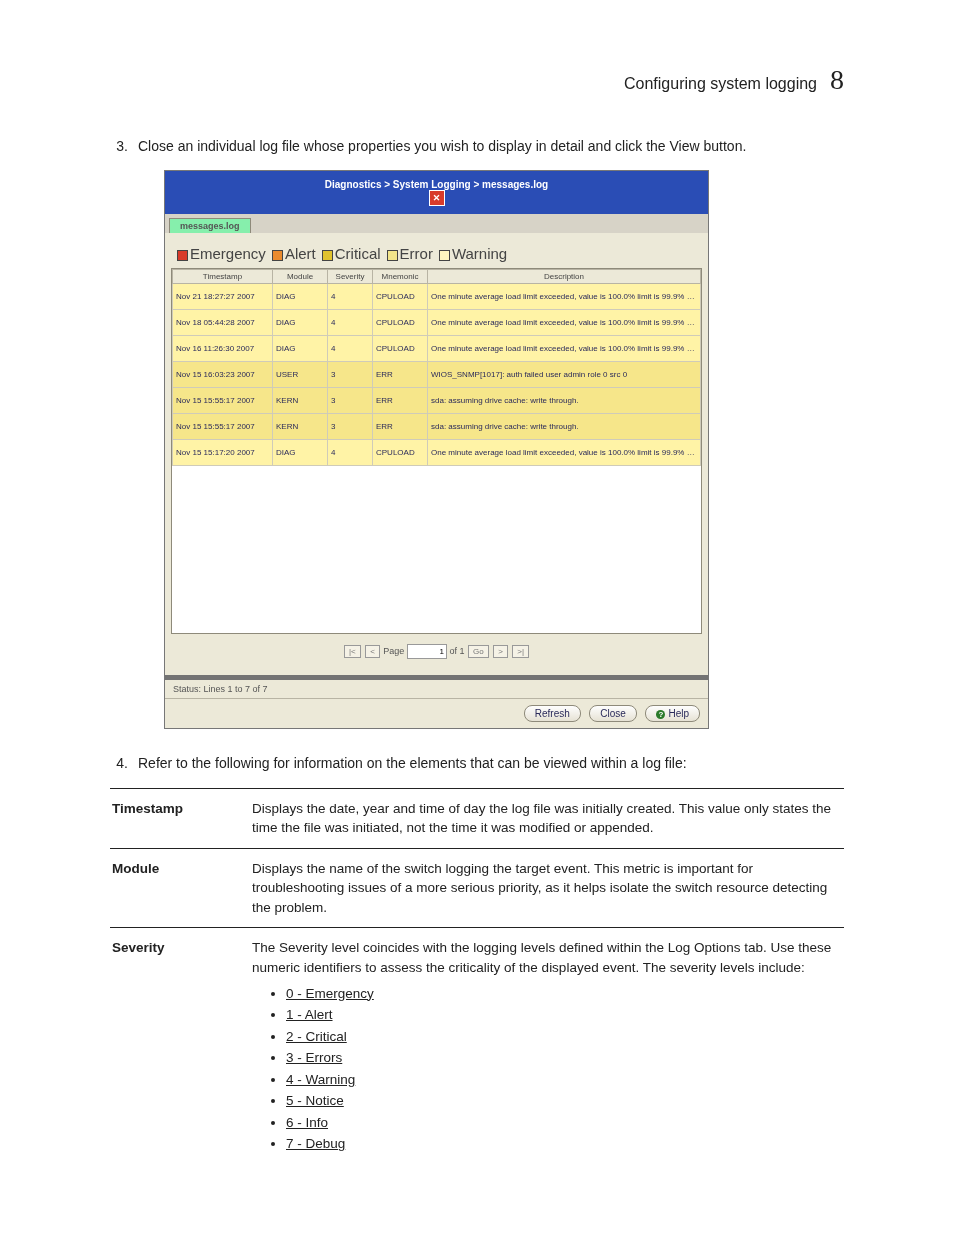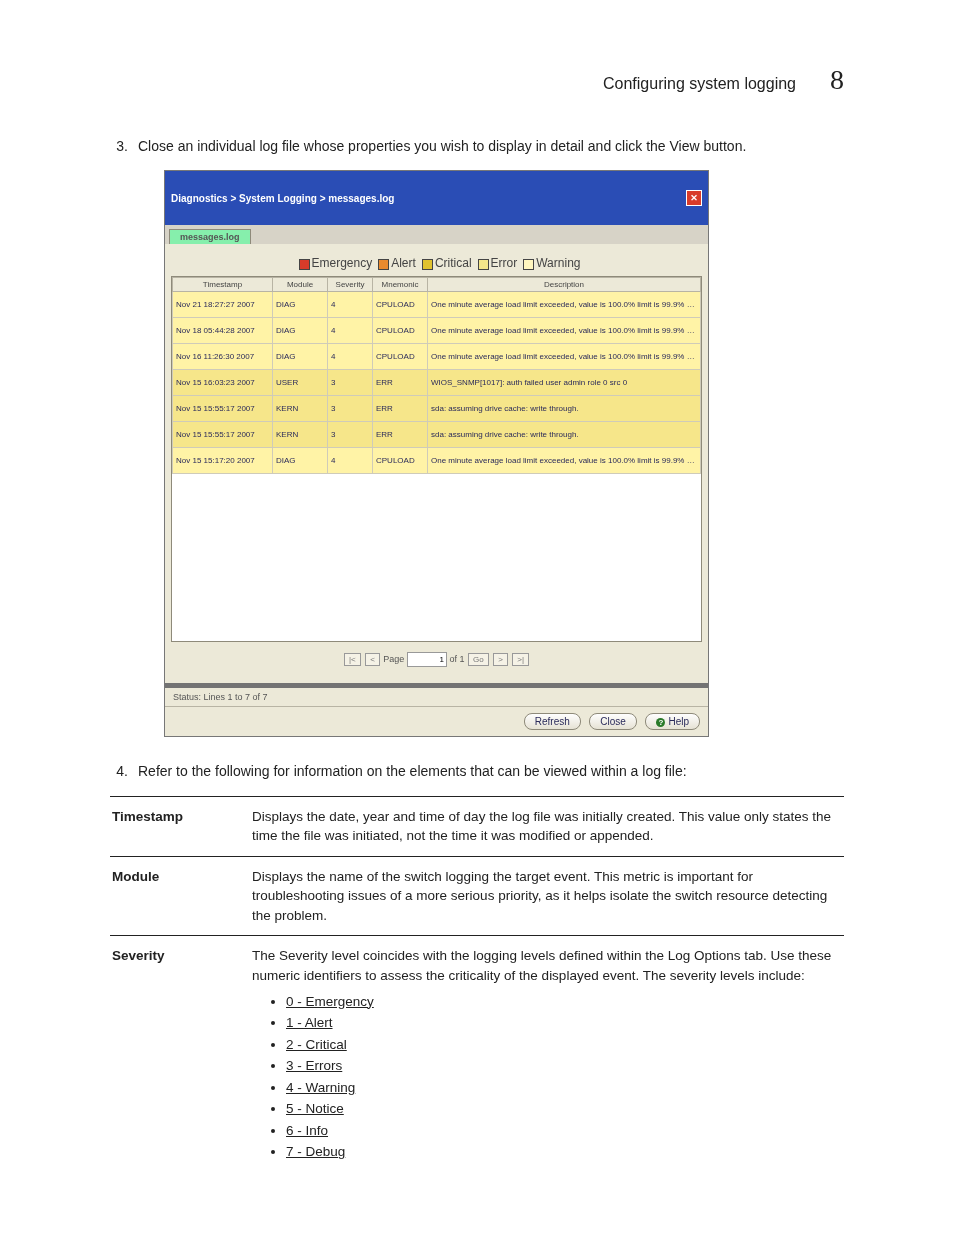--- a/index.html
+++ b/index.html
@@ -1,30 +1,30 @@
 <!DOCTYPE html>
 <html><head>
 <meta charset="utf-8">
 <style>
   html,body{margin:0;padding:0;background:#fff;font-family:Arial,Helvetica,sans-serif;color:#222;}
   .page{width:954px;height:1235px;position:relative;box-sizing:border-box;padding:64px 110px 0 110px;}
-  .hdr{display:flex;justify-content:flex-end;align-items:baseline;gap:34px;margin-bottom:40px;}
+  .hdr{display:flex;justify-content:flex-end;align-items:baseline;gap:13px;margin-bottom:40px;}
   .hdr-num{font-size:28px;font-family:Georgia,'Times New Roman',serif;}
   .step{display:flex;gap:10px;font-size:14px;line-height:1.45;margin:0 0 14px 0;}
   .step .num{flex:0 0 18px;text-align:right;}
   .step .txt{flex:1;}
   .italic{}
   
   .shot{width:543px;margin:8px 0 24px 54px;border:1px solid #777;font-family:Tahoma,Arial,sans-serif;font-size:9px;color:#2a2a5a;background:#ece9d8;}
-  .shot .titlebar{background:#2a4db5;color:#fff;font-weight:bold;padding:19px 6px;display:flex;justify-content:space-between;align-items:center;font-size:10px;}
+  .shot .titlebar{background:#2a4db5;color:#fff;font-weight:bold;padding:8px 6px;display:flex;justify-content:space-between;align-items:center;font-size:10px;flex-direction:column;}
   .shot .closebox{width:14px;height:14px;background:#d83b2a;border:1px solid #fff;color:#fff;display:flex;align-items:center;justify-content:center;font-size:9px;line-height:1;}
   .shot .tabrow{background:#d7d3c7;padding:4px 0 0 4px;}
   .shot .tab{display:inline-block;background:#86efac;border:1px solid #8e8a7a;border-bottom:none;padding:2px 10px;font-weight:bold;color:#555;}
   .shot .panel{background:#ece9d8;padding:6px;}
-  .shot .legend{text-align:center;padding:6px 0;font-size:12px;color:#444;}
+  .shot .legend{padding:6px 0;font-size:15px;color:#444;}
   .shot .legend .sw{display:inline-block;width:9px;height:9px;border:1px solid #444;margin:0 2px 0 6px;vertical-align:middle;}
   .shot .tblframe{background:#fff;border:1px solid #8e8a7a;height:364px;overflow:hidden;}
   .shot table{border-collapse:collapse;width:100%;font-size:8px;table-layout:fixed;}
   .shot th{background:#ece9d8;border:1px solid #b8b4a4;color:#444;font-weight:normal;text-align:center;padding:2px 3px;}
   .shot td{border:1px solid #cfcbb9;padding:8px 3px;text-align:left;color:#2a2a5a;white-space:nowrap;overflow:hidden;text-overflow:ellipsis;}
   .shot tr.l4 td{background:#fff3a6;}
   .shot tr.l3 td{background:#f6e68a;}
   .shot .pager{text-align:center;padding:10px 0;color:#555;}
   .shot .pager .btn{display:inline-block;border:1px solid #999;background:#f5f2e6;padding:1px 4px;margin:0 1px;font-size:8px;color:#777;}
   .shot .pager input{width:34px;height:13px;border:1px solid #999;font-size:8px;text-align:right;padding:0 2px;}

